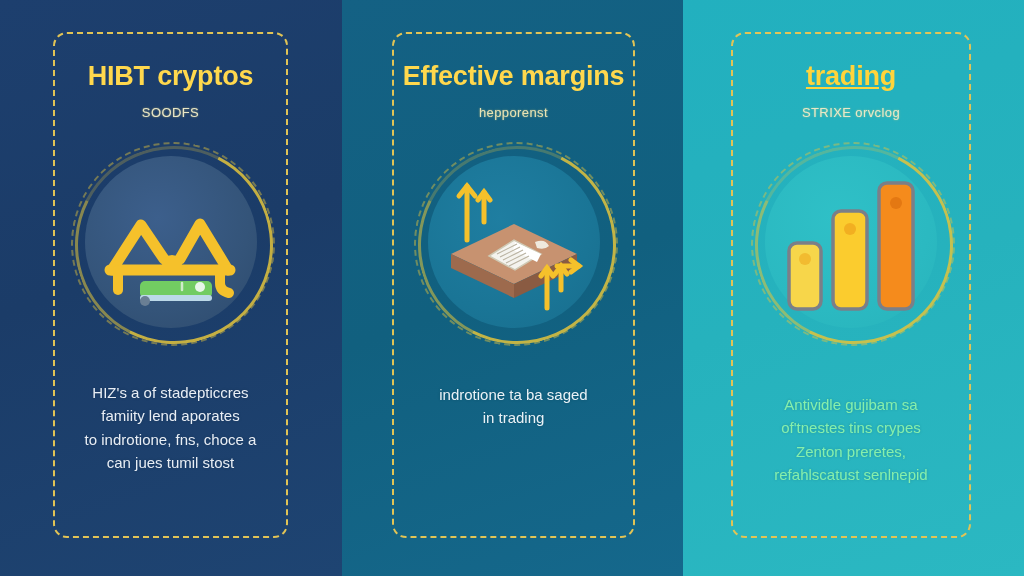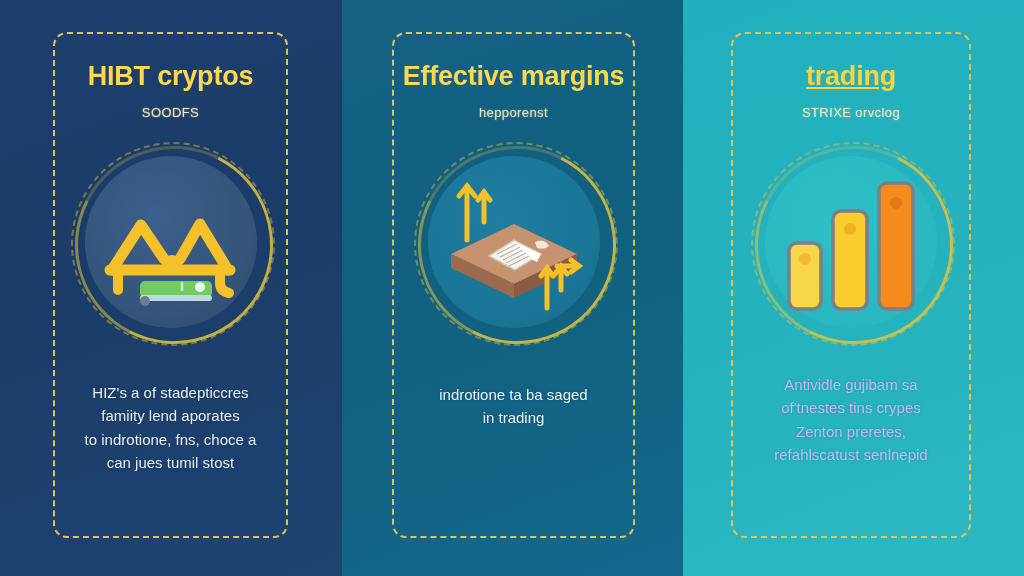--- a/index.html
+++ b/index.html
@@ -73,21 +73,21 @@
   .medallion svg{position:relative;z-index:3;}
 
   
   .card-body{
     margin-top:auto;margin-bottom:52px;
     text-align:center;color:#e8eef5;
     font-size:15px;line-height:1.55;
     text-shadow:0 0 3px rgba(0,0,0,.18);
   }
   .card-2 .card-body{color:#eaf2f7;margin-bottom:97px;}
-  .card-3 .card-body{color:#c4b5fd;margin-bottom:60px;}
+  .card-3 .card-body{color:#86efac;margin-bottom:40px;}
   .card-body div{white-space:nowrap;}
 </style>
 </head>
 <body>
 
 <div id="stage">
 
   <div class="bg bg-1"></div>
   <div class="bg bg-2"></div>
   <div class="bg bg-3"></div>

